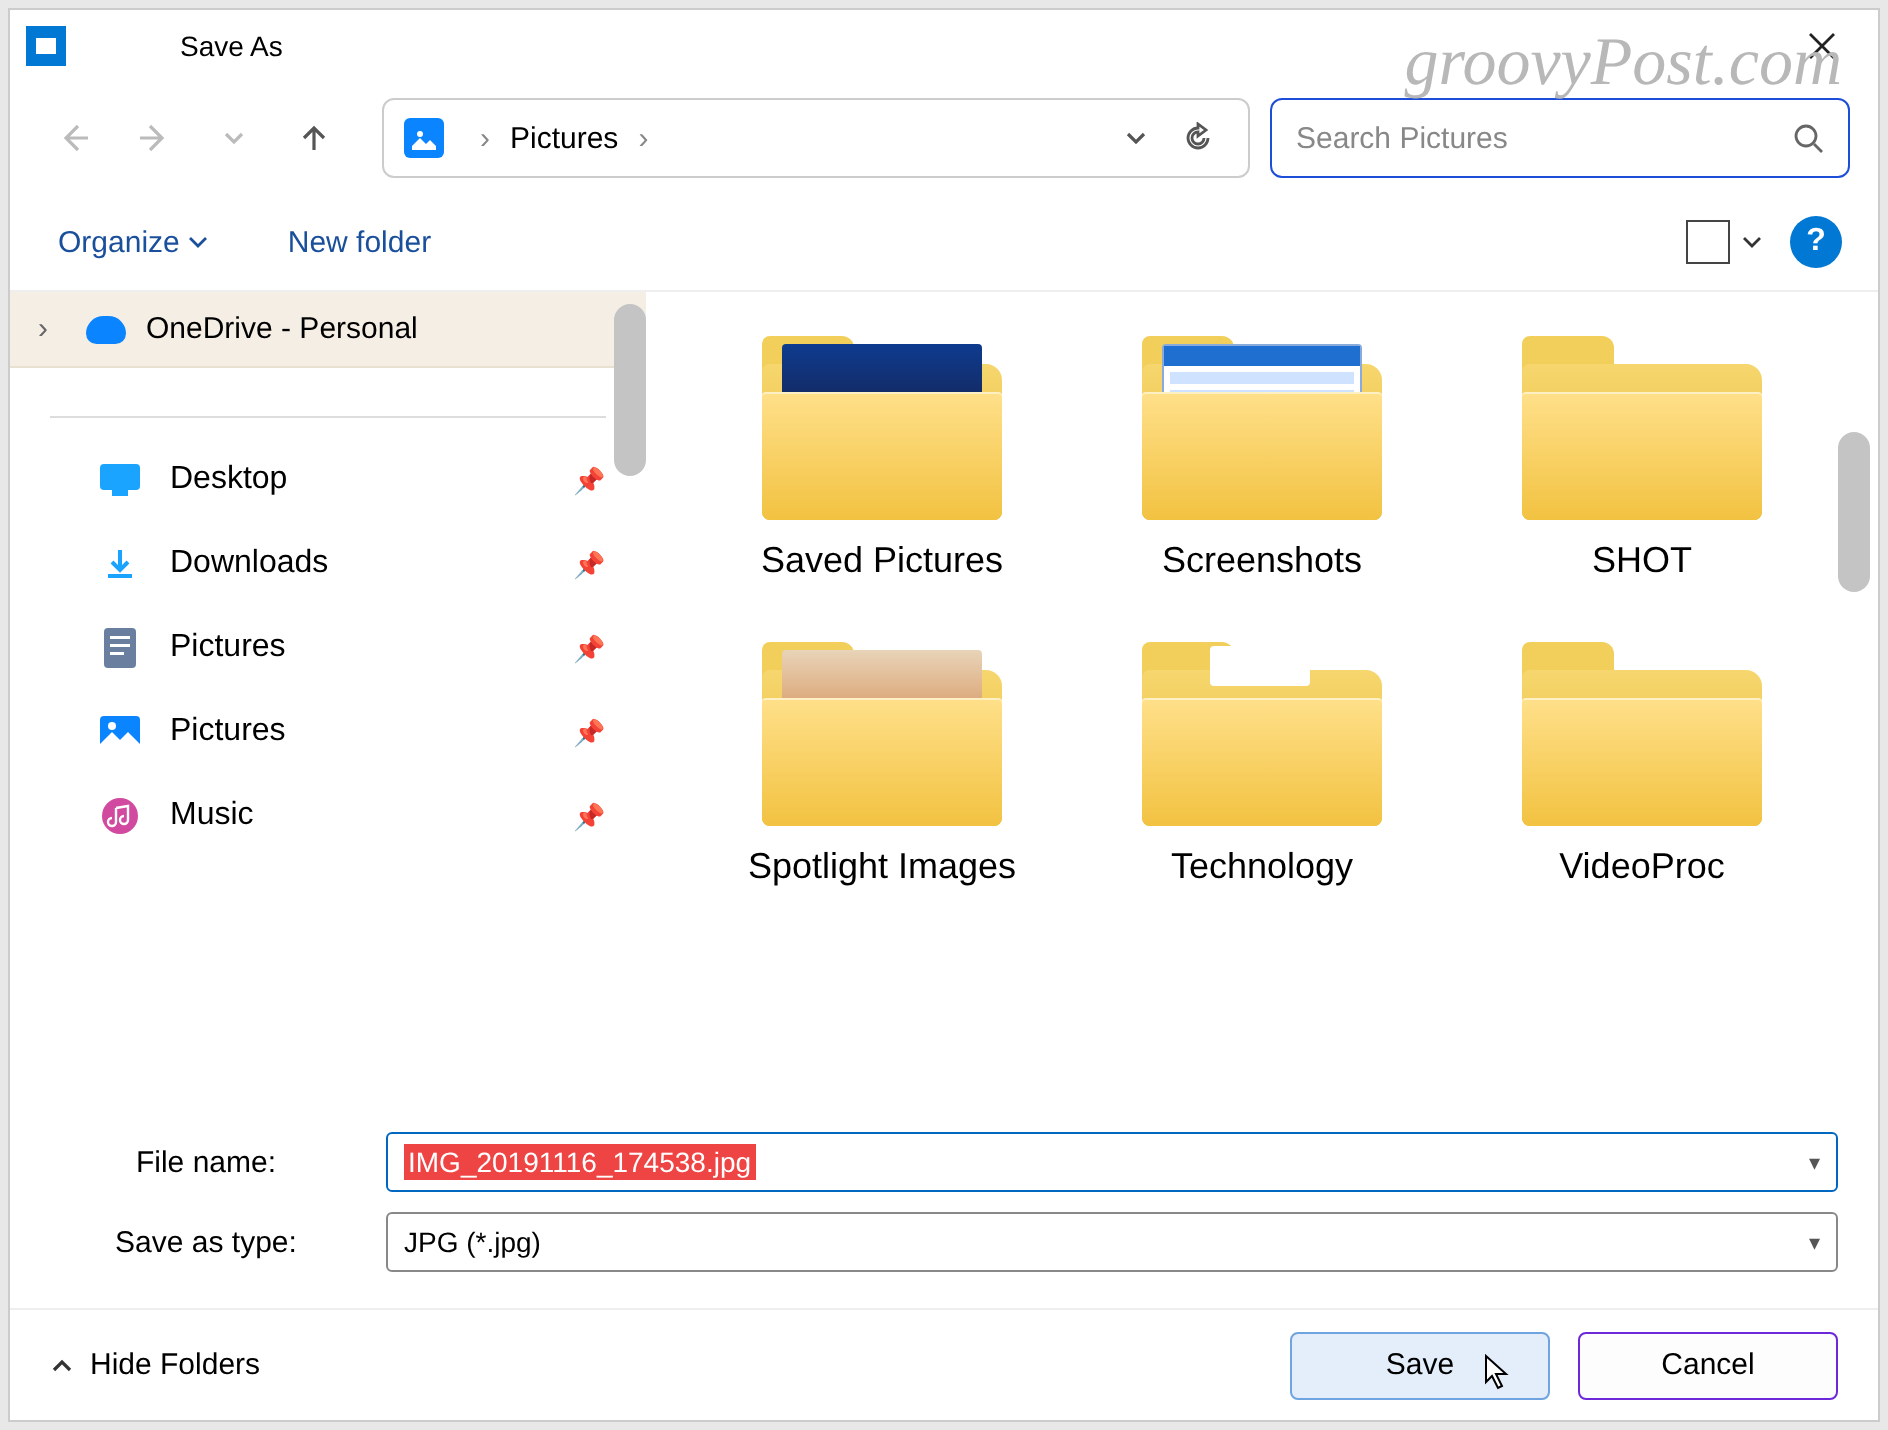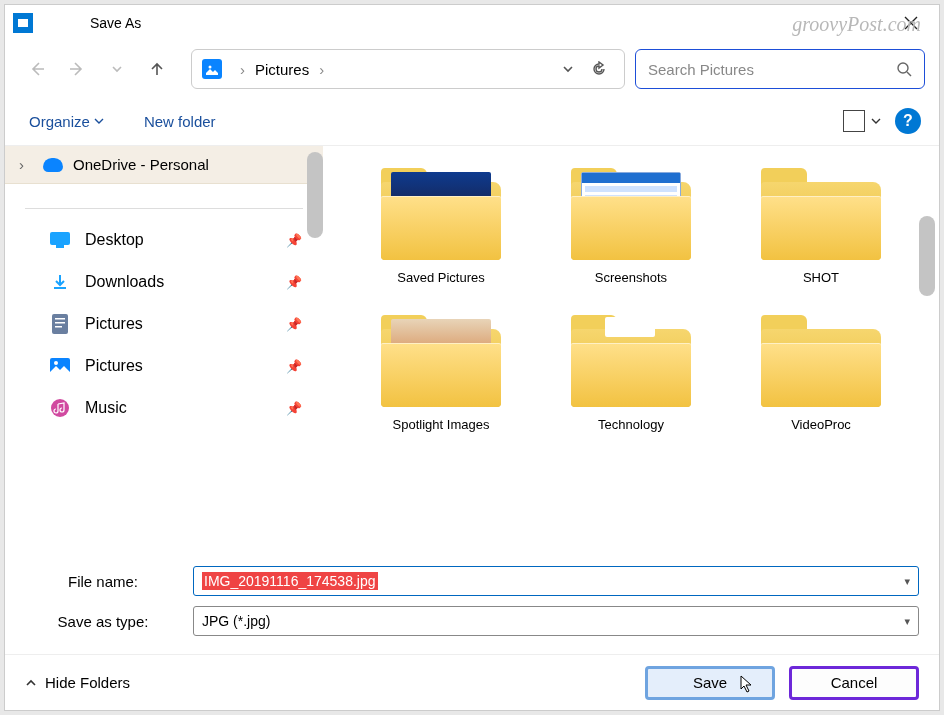--- a/index.html
+++ b/index.html
@@ -43,42 +43,42 @@
 .sb-scroll { position:absolute; right:0; top:6px; width:16px; height:86px; background:#c4c4c4; border-radius:8px; }
 
 .main { flex:1; position:relative; overflow:hidden; }
 .grid { display:grid; grid-template-columns: repeat(3, 1fr); padding: 18px 28px; gap: 26px 10px; }
 .folder { display:flex; flex-direction:column; align-items:center; cursor:pointer; }
 .folder-icon { width:120px; height:96px; position:relative; }
 .folder-back { position:absolute; bottom:0; width:120px; height:78px; background:linear-gradient(#f6d66e,#e8b933); border-radius:4px 8px 4px 4px; }
 .folder-tab { position:absolute; top:4px; left:0; width:46px; height:20px; background:#f2cf5a; border-radius:4px 6px 0 0; }
 .folder-front { position:absolute; bottom:0; width:120px; height:64px; background:linear-gradient(#ffe08a,#f2c241); border-radius:2px 2px 4px 4px; transform:skewX(0deg); box-shadow: inset 0 1px 0 rgba(255,255,255,.5);}
 .folder-preview { position:absolute; top:8px; left:10px; width:100px; height:54px; border-radius:2px; }
-.folder-label { margin-top:10px; font-size:13px; text-align:center; }
+.folder-label { margin-top:10px; font-size:18px; text-align:center; }
 .main-scroll { position:absolute; right:4px; top:70px; width:16px; height:80px; background:#c4c4c4; border-radius:8px; }
 
 
 .fields { padding: 14px 20px 8px 20px; font-size:15px; }
 .frow { display:flex; align-items:center; margin-bottom:10px; }
 .frow label { width:168px; text-align:center; padding-right:12px; }
 .combo { flex:1; height:30px; border:1px solid #888; border-radius:3px; display:flex; align-items:center; padding:0 8px; position:relative; background:#fff;}
 .combo.fname { border-color:#0067c0; }
 .combo .val { font-size:14px; }
 .combo .sel { background:#ef4444; color:#fff; padding:1px 2px; }
 .combo .dd { position:absolute; right:8px; color:#555; font-size:11px;}
 
 
 .footer { height:56px; display:flex; align-items:center; padding:0 20px; border-top:1px solid #eee;}
 .hidefolders { display:flex; align-items:center; gap:8px; cursor:pointer; font-size:15px;}
 .footer .btns { margin-left:auto; display:flex; gap:14px; }
-.btn { width:130px; height:34px; border:3px solid #6d28d9; border-radius:4px; background:#fdfdfd; cursor:pointer; font-size:15px; display:flex; align-items:center; justify-content:center;}
+.btn { width:130px; height:34px; border:1px solid #6d28d9; border-radius:4px; background:#fdfdfd; cursor:pointer; font-size:15px; display:flex; align-items:center; justify-content:center;}
 .btn.primary { background:#e4eefb; border-color:#6fa4e0; position:relative; }
 .cursor { position:absolute; right:18px; bottom:4px; font-size:14px; pointer-events:none;}
 
-.watermark { position:absolute; top:8px; right:18px; font-family: Georgia, serif; font-size:20px; color:#b8b8b8; font-style:italic; pointer-events:none;}
+.watermark { position:absolute; top:8px; right:18px; font-family: Georgia, serif; font-size:34px; color:#b8b8b8; font-style:italic; pointer-events:none;}
 
 svg { display:block; }
 </style>
 </head>
 <body>
 
 <div class="window">
 
   <div class="watermark">groovyPost.com</div>
 

